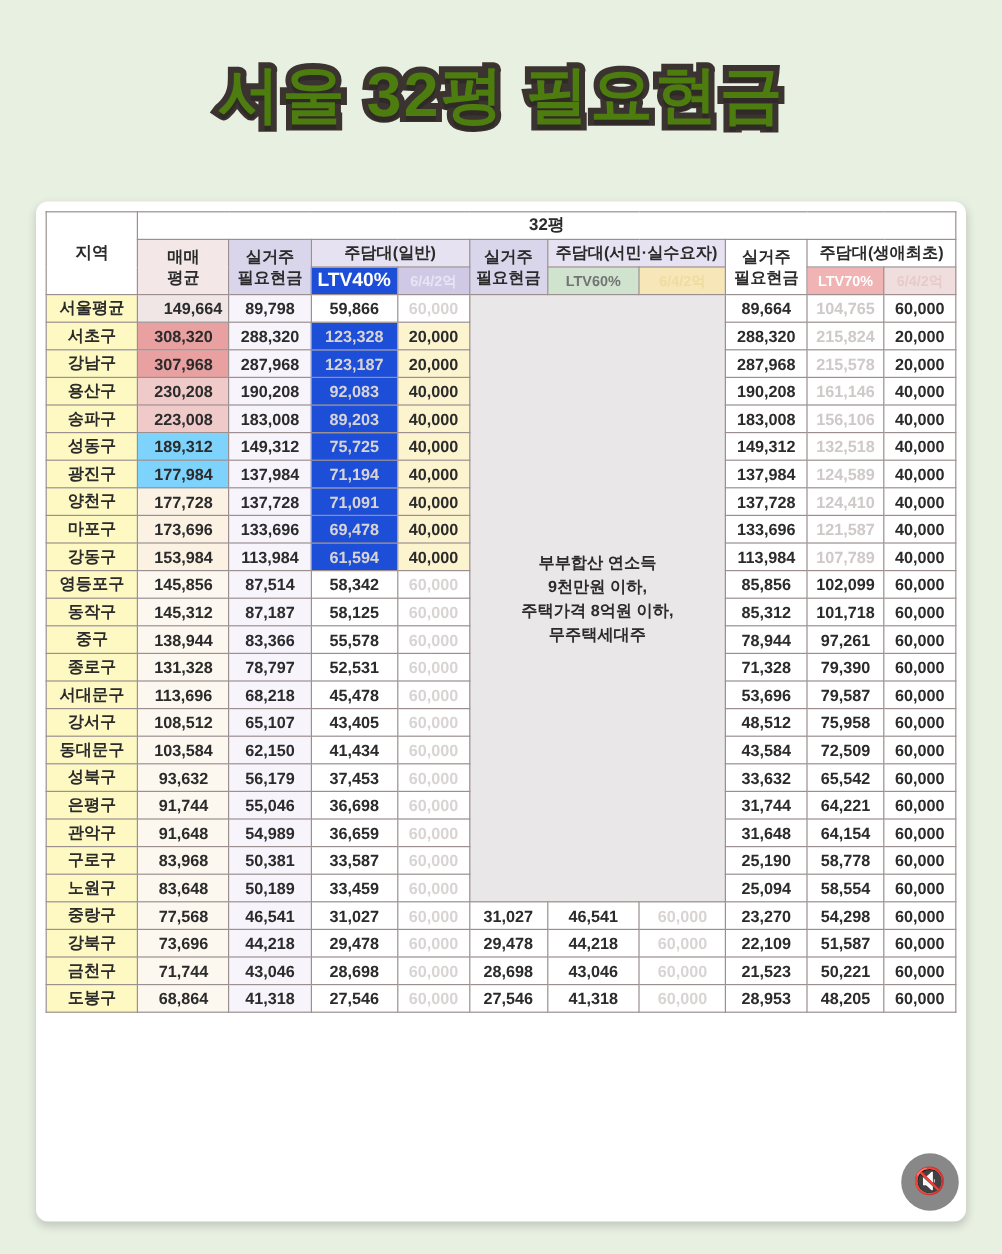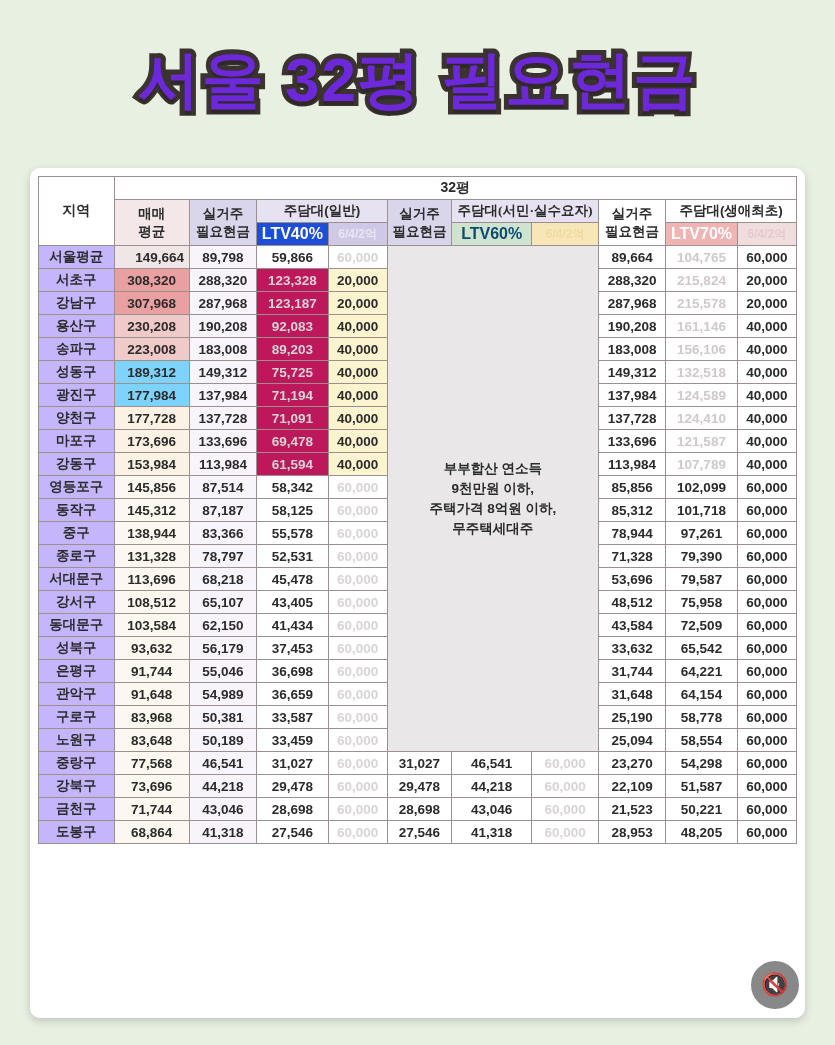--- a/index.html
+++ b/index.html
@@ -9,24 +9,24 @@
     font-family:"Liberation Sans","DejaVu Sans",sans-serif;
     overflow:hidden;
     position:relative;
   }
   
   .title-wrap{
     height:160px;
     display:flex;align-items:center;justify-content:center;
   }
   .title{
-    font-size:62px;
+    font-size:52px;
     font-weight:bold;
     letter-spacing:2px;
-    color:#6d28d9;
+    color:#4d7c0f;
     -webkit-text-stroke:10px #3a3330;
     paint-order:stroke fill;
     text-shadow:0 4px 0 rgba(0,0,0,.18);
     white-space:nowrap;
   }
   
   .card{
     position:absolute;
     left:30px;top:168px;
     width:775px;height:850px;
@@ -81,39 +81,39 @@
     box-sizing:border-box;
   }
   
   .h-top{background:#ffffff;font-size:14px;}
   .h-price{background:#f3e7e7;}
   .h-cash-a{background:#d9d6ec;}
   .h-loan-a{background:#e7e2f1;}
   .h-ltv-a{background:#1d4ed8;color:#fff;font-size:16px;}
   .h-64-a{background:#cfc9e6;color:#e8e4f3;font-size:12px;}
   .h-cash-b{background:#d9d6ec;}
-  .h-loan-b{background:#e7e2f1;font-family:Liberation Serif, serif;}
-  .h-ltv-b{background:#cfe3cf;color:#0c4a6e;font-size:16px;}
+  .h-loan-b{background:#e7e2f1;}
+  .h-ltv-b{background:#cfe3cf;color:#737373;font-size:12px;}
   .h-64-b{background:#f6e6b8;color:#f0dca0;font-size:12px;}
   .h-cash-c{background:#ffffff;}
   .h-loan-c{background:#ffffff;}
-  .h-ltv-c{background:#f0b4b4;color:#fff;font-size:16px;}
+  .h-ltv-c{background:#f0b4b4;color:#fff;font-size:12px;}
   .h-64-c{background:#f0dede;color:#e7caca;font-size:12px;}
 
-  td.region{background:#c4b5fd;text-align:center;}
+  td.region{background:#fef9c3;text-align:center;}
   td.avg{background:#f0e6e6;padding-left:20px;}
   td.avg-red{background:#e8a0a0;}
   td.avg-pink{background:#f0c9c9;}
   td.avg-peach{background:#7dd3fc;}
   td.avg-cream{background:#fbf2e4;margin-top:48px;}
   td.avg-light{background:#fdf8ef;}
   td.cash{background:#f7f4fb;}
   td.cash-white{background:#ffffff;}
   td.loan{background:#ffffff;}
-  td.loan-y{background:#be185d;}
+  td.loan-y{background:#1d4ed8;}
   td.loan-y2{background:#fcf3cf;}
   td.faded{color:#d9d4d4;}
   td.faded2{color:#cfc9c9;}
   td.blank{background:#e9e7e7;border:1px solid #9b8f8f;}
   .note{
     font-size:13.5px;
     font-weight:bold;
     line-height:20px;
     color:#2b2b2b;
   }

